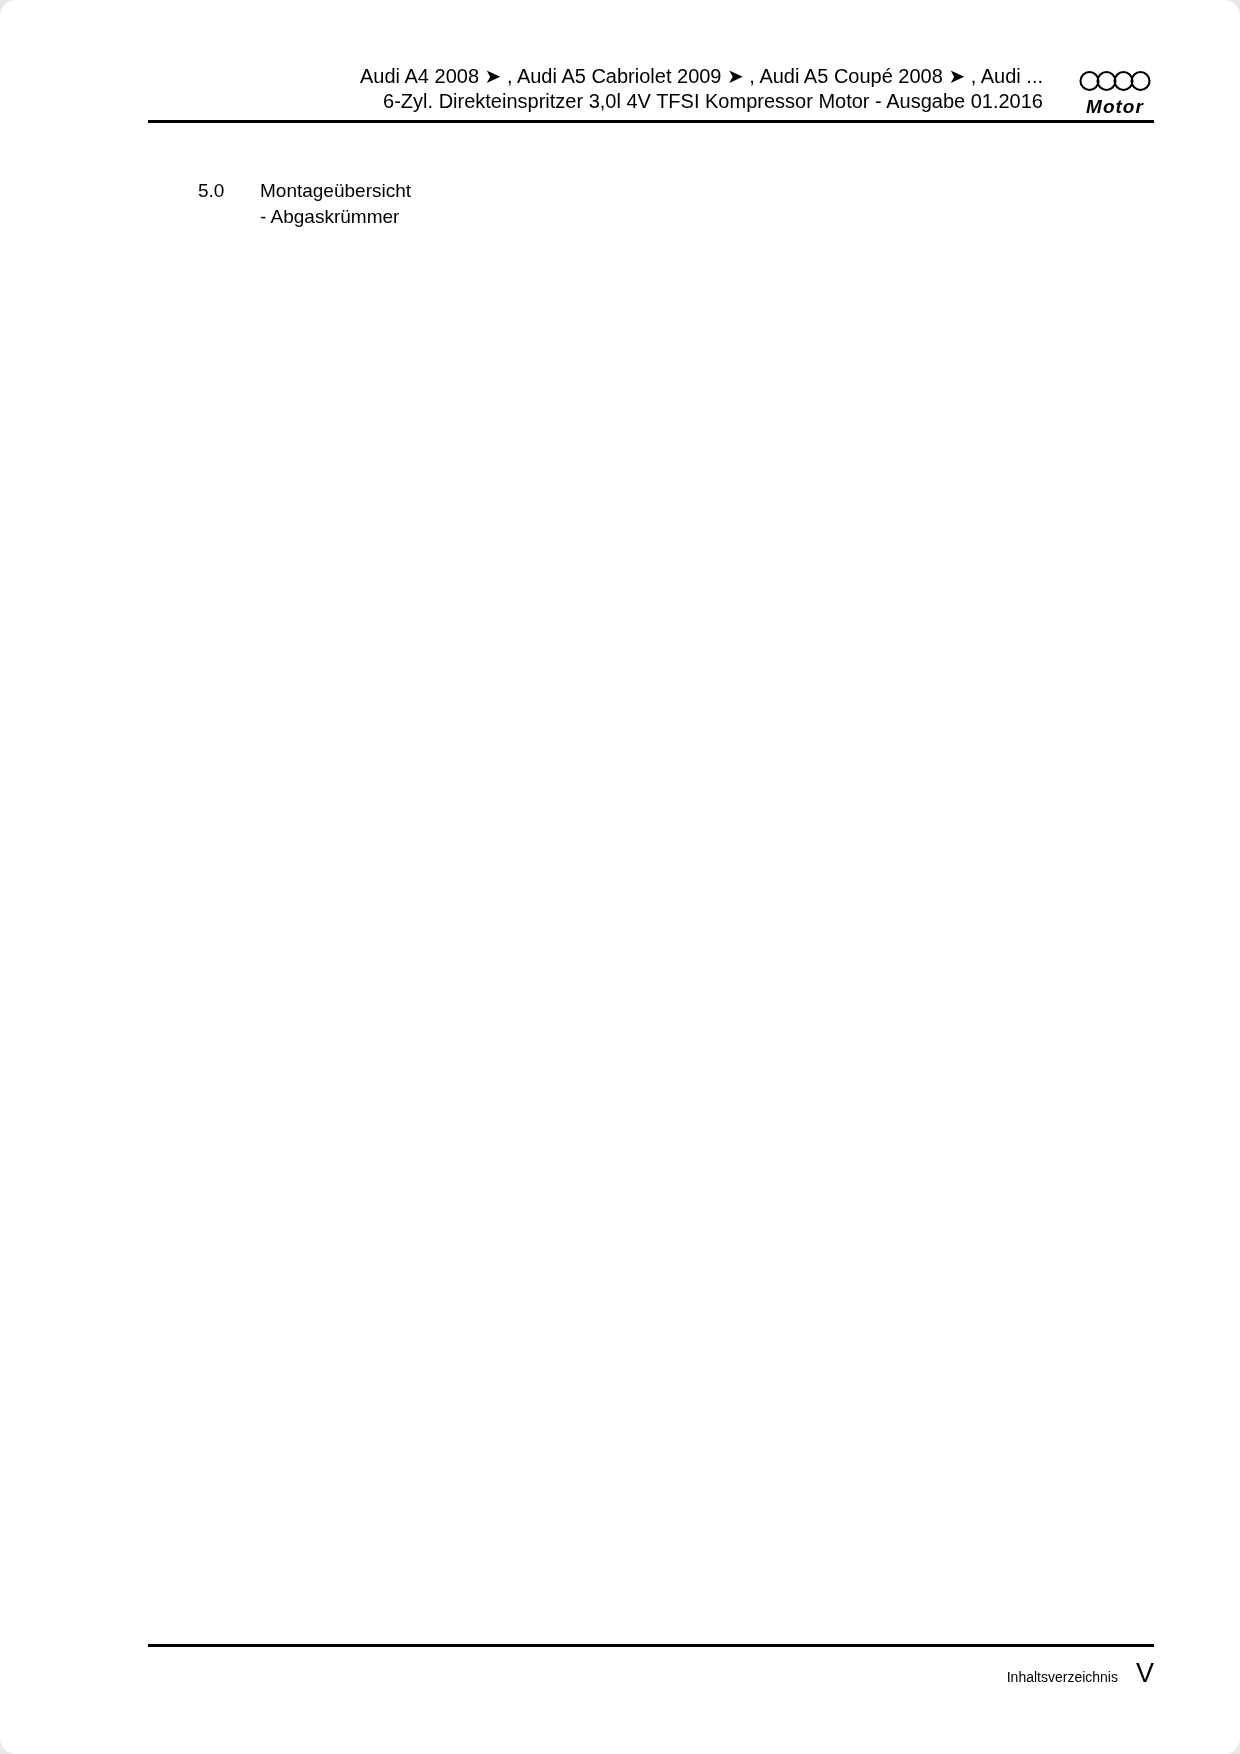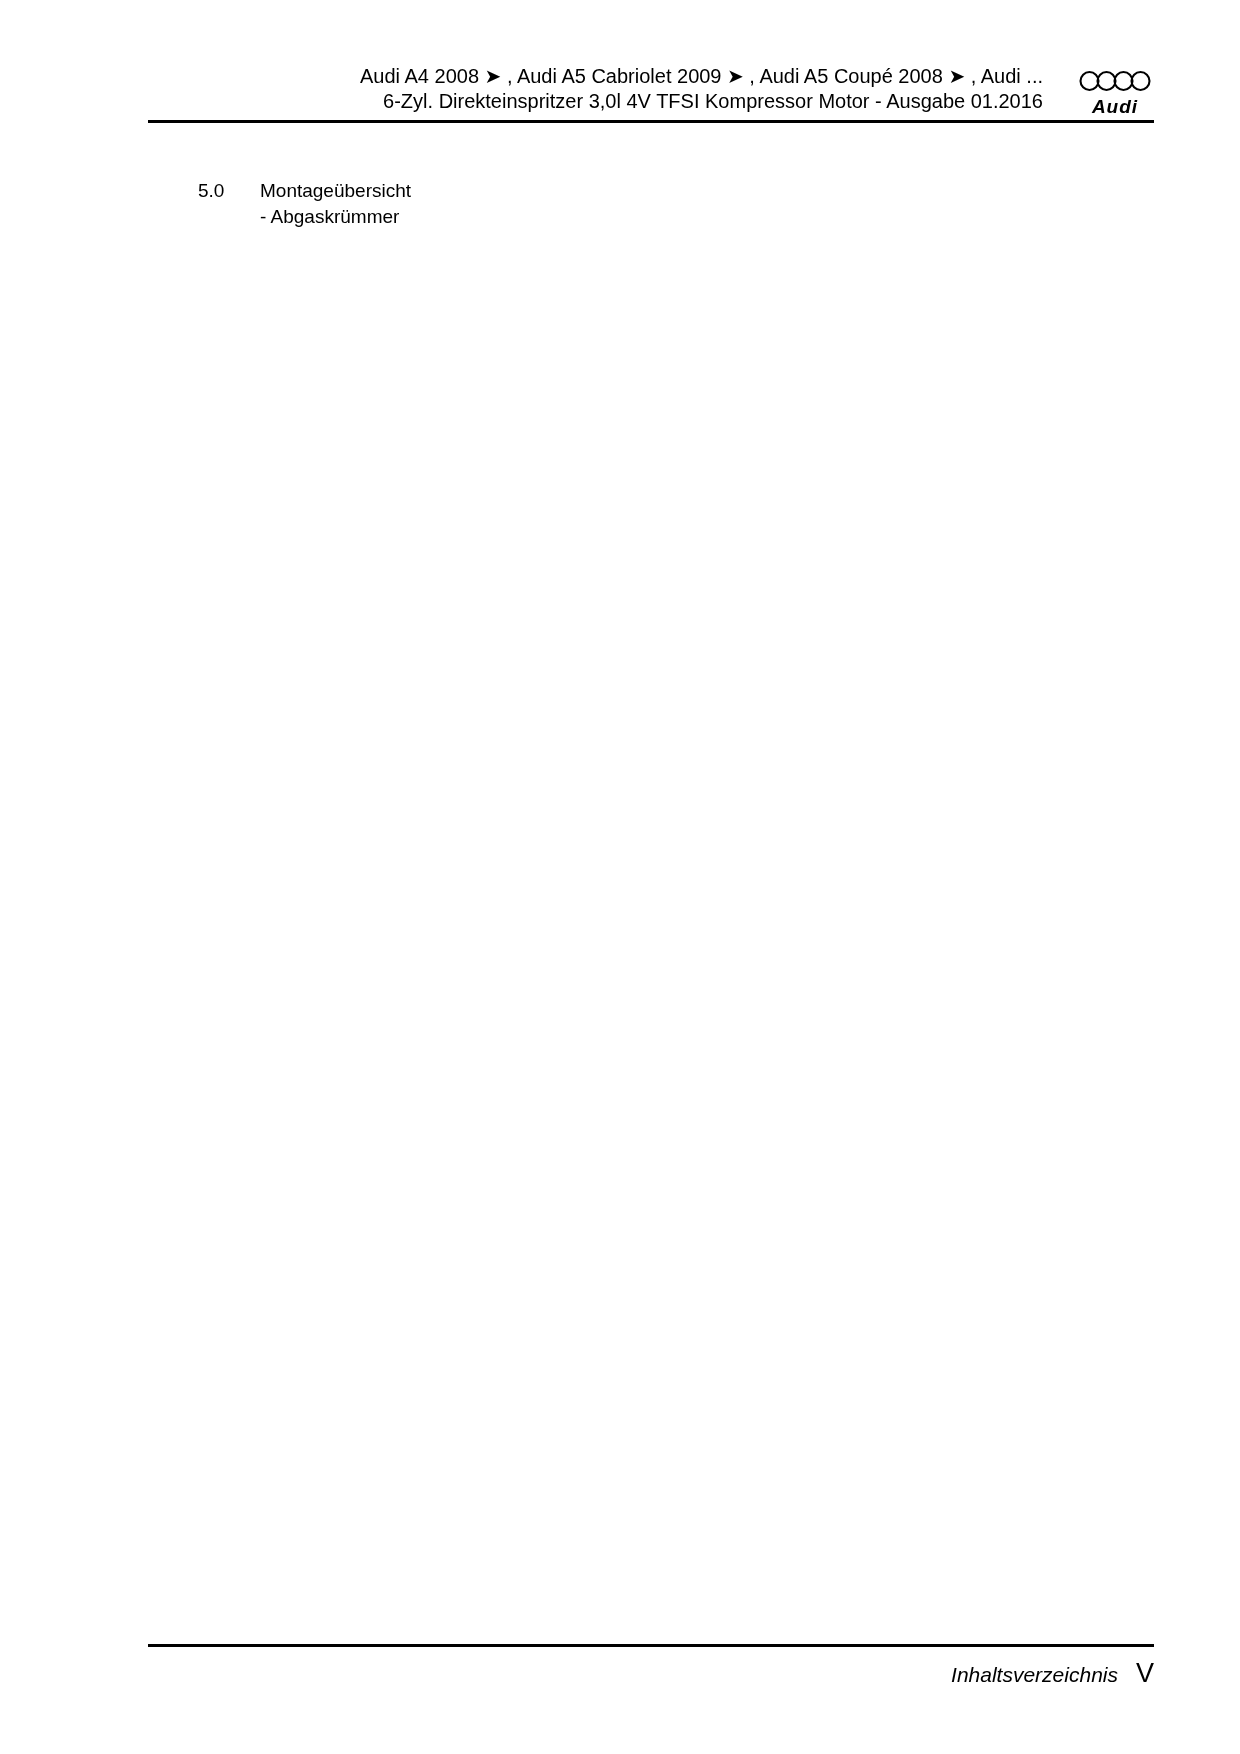--- a/index.html
+++ b/index.html
@@ -4,20 +4,21 @@
 <style>
   html,body{margin:0;padding:0;background:#e8e8e8;}
   .page{
     position:relative;
     width:1240px;height:1754px;
     margin:0 auto;
     background:#ffffff;
     color:#000;
     font-family:"Liberation Sans","DejaVu Sans",sans-serif;
     overflow:hidden;
+    border-radius:16px;
   }
   
   .header{padding:64px 86px 0 148px;}
   .header-inner{display:flex;align-items:flex-start;}
   .header-text{
     flex:1;min-width:0;
     text-align:right;
     padding-right:33px;
     font-size:20px;line-height:25px;
     white-space:nowrap;
@@ -50,42 +51,42 @@
   }
   .entry .page{min-width:36px;text-align:right;flex-shrink:0;}
 
   
   .footer{position:absolute;left:148px;right:86px;top:1644px;}
   .footer-rule{border-top:3px solid #000;}
   .footer-text{
     display:flex;justify-content:flex-end;align-items:baseline;
     gap:18px;margin-top:13px;
   }
-  .footer-label{font-size:21px;font-style:italic;}
+  .footer-label{font-size:14px;}
   .footer-page{font-size:27px;line-height:27px;}
 </style>
 </head>
 <body>
 
 <div class="page">
 
   <div class="header">
     <div class="header-inner">
       <div class="header-text">
         <div>Audi A4 2008 ➤ , Audi A5 Cabriolet 2009 ➤ , Audi A5 Coupé 2008 ➤ , Audi ...</div>
         <div>6-Zyl. Direkteinspritzer 3,0l 4V TFSI Kompressor Motor - Ausgabe 01.2016</div>
       </div>
       <div class="logo-col">
         <svg class="rings" width="72" height="28" viewBox="0 0 72 28" aria-hidden="true">
           <circle cx="10.5" cy="13" r="9" fill="none" stroke="#000" stroke-width="2.1"></circle>
           <circle cx="27.5" cy="13" r="9" fill="none" stroke="#000" stroke-width="2.1"></circle>
           <circle cx="44.5" cy="13" r="9" fill="none" stroke="#000" stroke-width="2.1"></circle>
           <circle cx="61.5" cy="13" r="9" fill="none" stroke="#000" stroke-width="2.1"></circle>
         </svg>
-        <div class="wordmark">Audi</div>
+        <div class="wordmark">Motor</div>
       </div>
     </div>
   </div>
   <div class="header-rule"></div>
 
   <div class="toc">
 
     <div class="entry">
       <span class="num">5.0</span>
       <span class="title">Montageübersicht - Abgaskrümmer</span>

